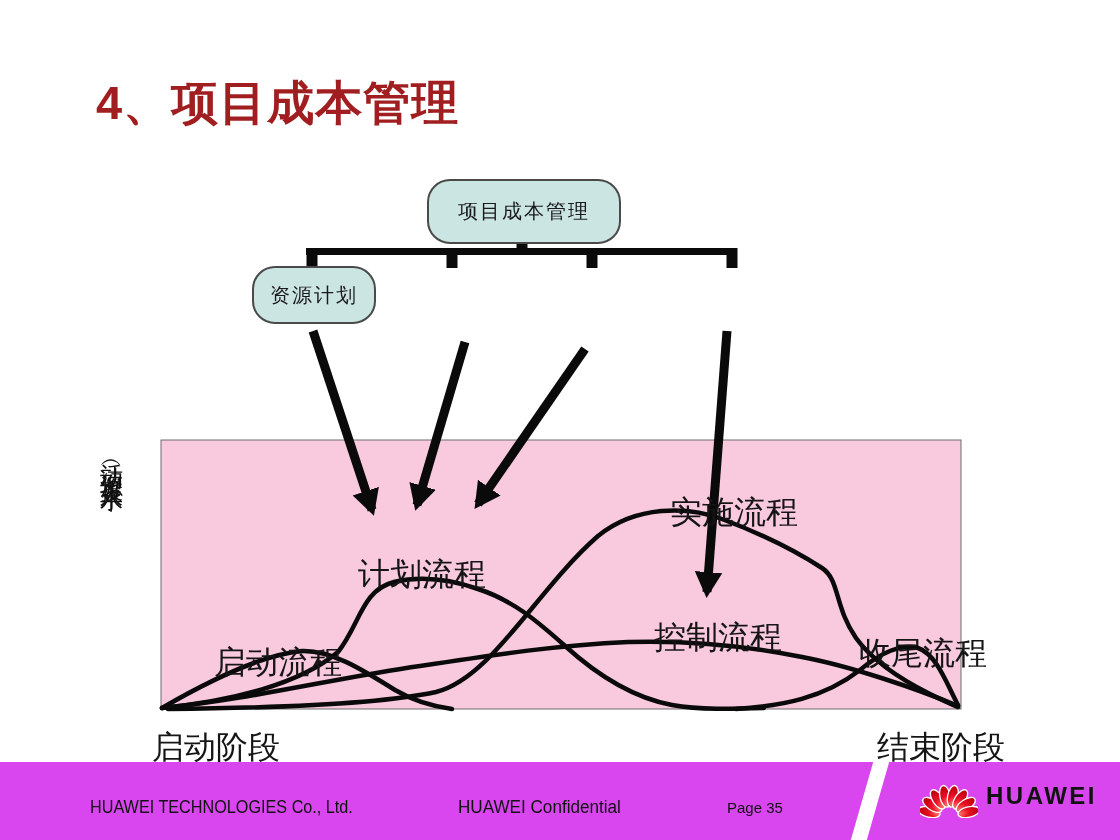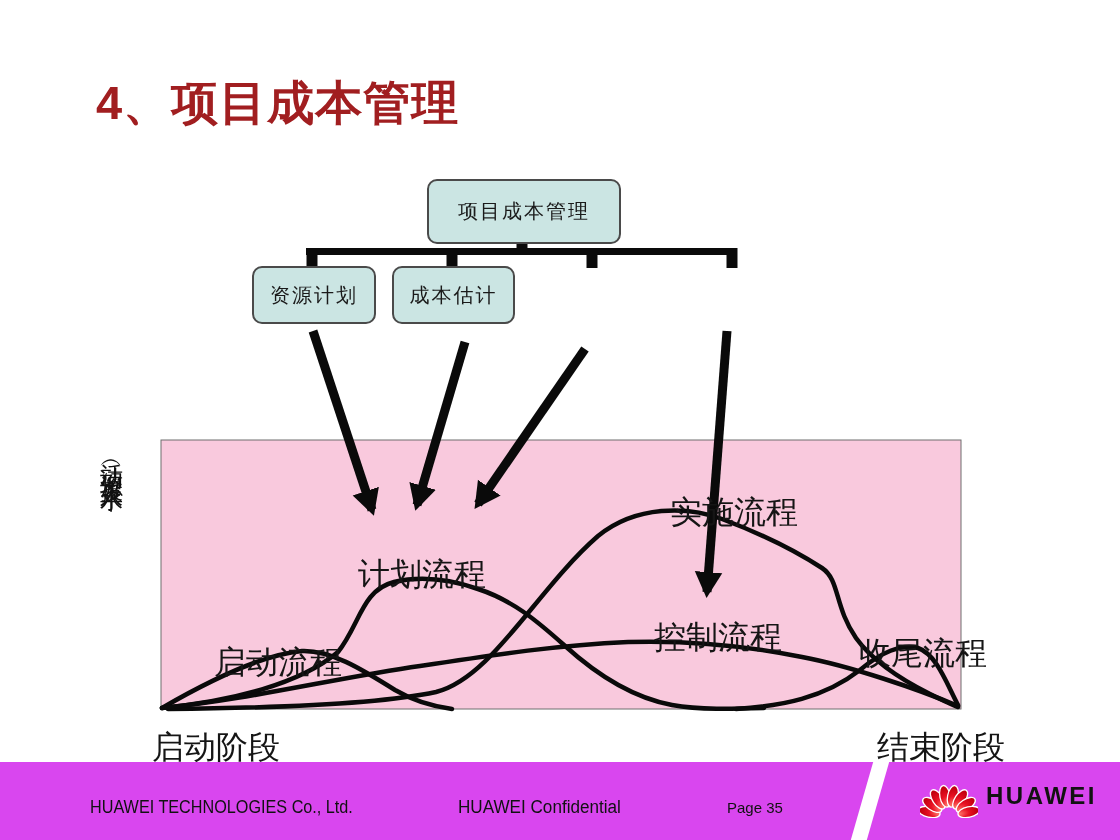--- a/index.html
+++ b/index.html
@@ -3,21 +3,21 @@
 <meta charset="utf-8">
 <style>
   html,body{margin:0;padding:0;}
   body{width:1120px;height:840px;position:relative;background:#ffffff;overflow:hidden;
        font-family:"Liberation Serif","DejaVu Serif",serif;}
   .slide{position:absolute;left:0;top:0;width:1120px;height:840px;}
   .title{position:absolute;left:88px;top:64px;margin:8px;white-space:nowrap;
          font-family:"Liberation Sans","DejaVu Sans",sans-serif;font-weight:bold;
          font-size:47px;color:#A11E20;letter-spacing:1px;}
   svg.canvas{position:absolute;left:0;top:0;width:1120px;height:840px;}
-  .node{position:absolute;background:#CBE5E3;border:2px solid #4A4A4A;border-radius:10px;
+  .node{position:absolute;background:#CBE5E3;border:2px solid #4A4A4A;border-radius:23px;
         display:flex;align-items:center;justify-content:center;
         font-size:20px;color:#1a1a1a;letter-spacing:2px;white-space:nowrap;}
   .root{left:427px;top:179px;width:190px;height:61px;}
   .n1{left:252px;top:266px;width:120px;height:54px;}
   .n2{left:392px;top:266px;width:119px;height:54px;}
   .n3{left:532px;top:266px;width:119px;height:54px;}
   .n4{left:672px;top:266px;width:119px;height:54px;}
   .vlabel{position:absolute;left:96px;top:446px;writing-mode:vertical-rl;
           font-size:23px;letter-spacing:3px;color:#111;}
   .clabel,.xlabel{position:absolute;font-size:32px;color:#151515;white-space:nowrap;}
@@ -82,23 +82,20 @@
       <line x1="727" y1="331" x2="707" y2="592" marker-end="url(#ah)"></line>
     </g>
   </svg>
 
   <div class="node root">
     <span>项目成本管理</span>
   </div>
   <div class="node n1">
     <span>资源计划</span>
   </div>
-  <div class="node n2">
-    <span>成本估计</span>
-  </div>
 
   <div class="vlabel">活动（资源投入）水平</div>
 
   <div class="clabel l-init">启动流程</div>
   <div class="clabel l-plan">计划流程</div>
   <div class="clabel l-exec">实施流程</div>
   <div class="clabel l-ctrl">控制流程</div>
   <div class="clabel l-close">收尾流程</div>
 
   <div class="xlabel x-start">启动阶段</div>

